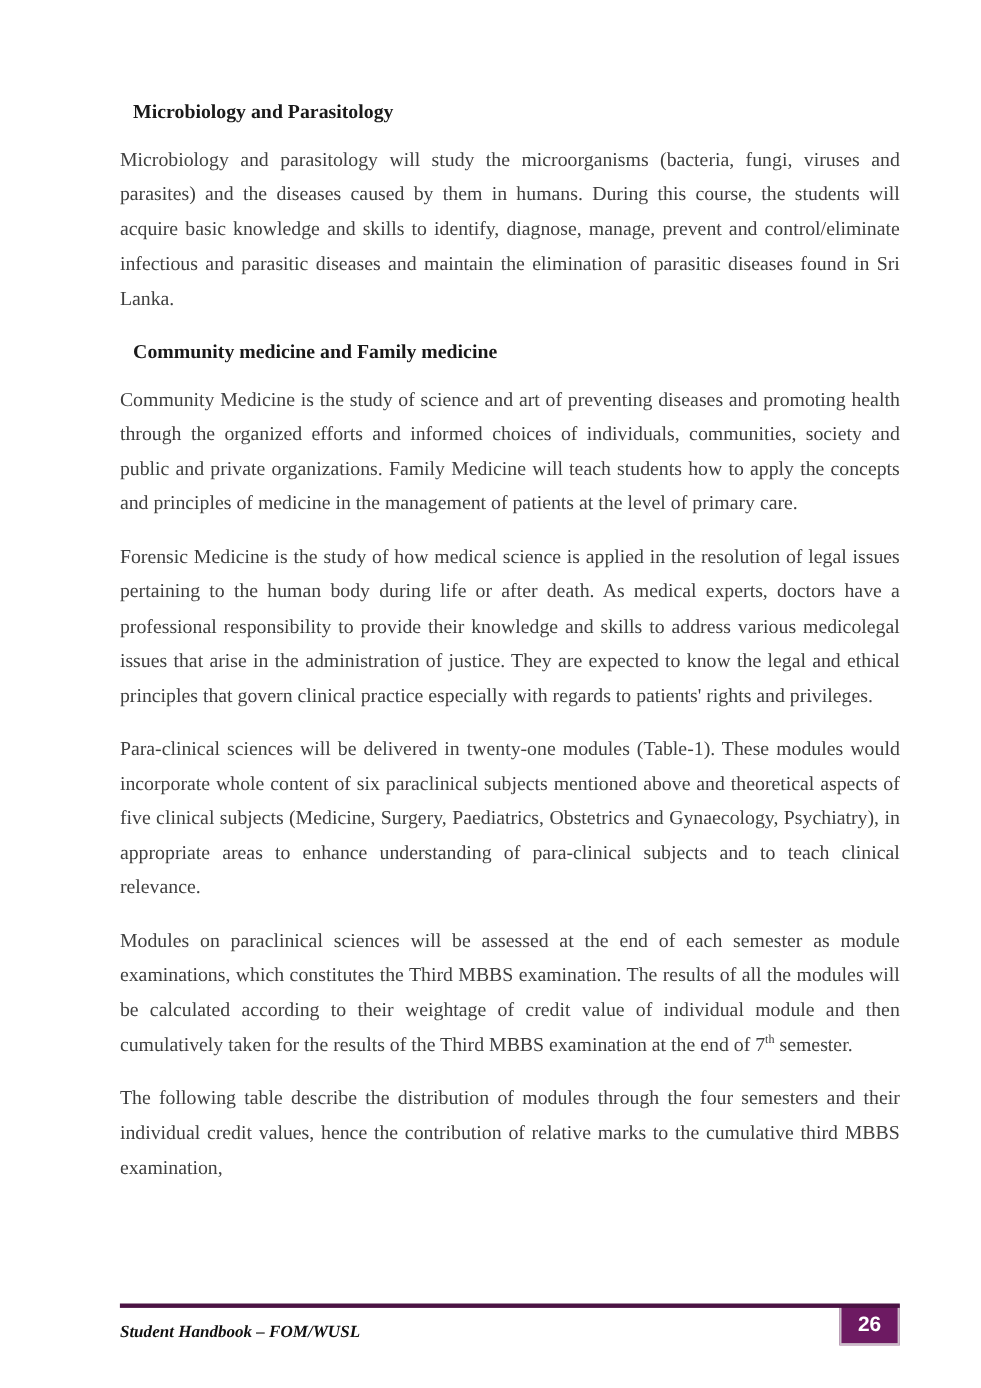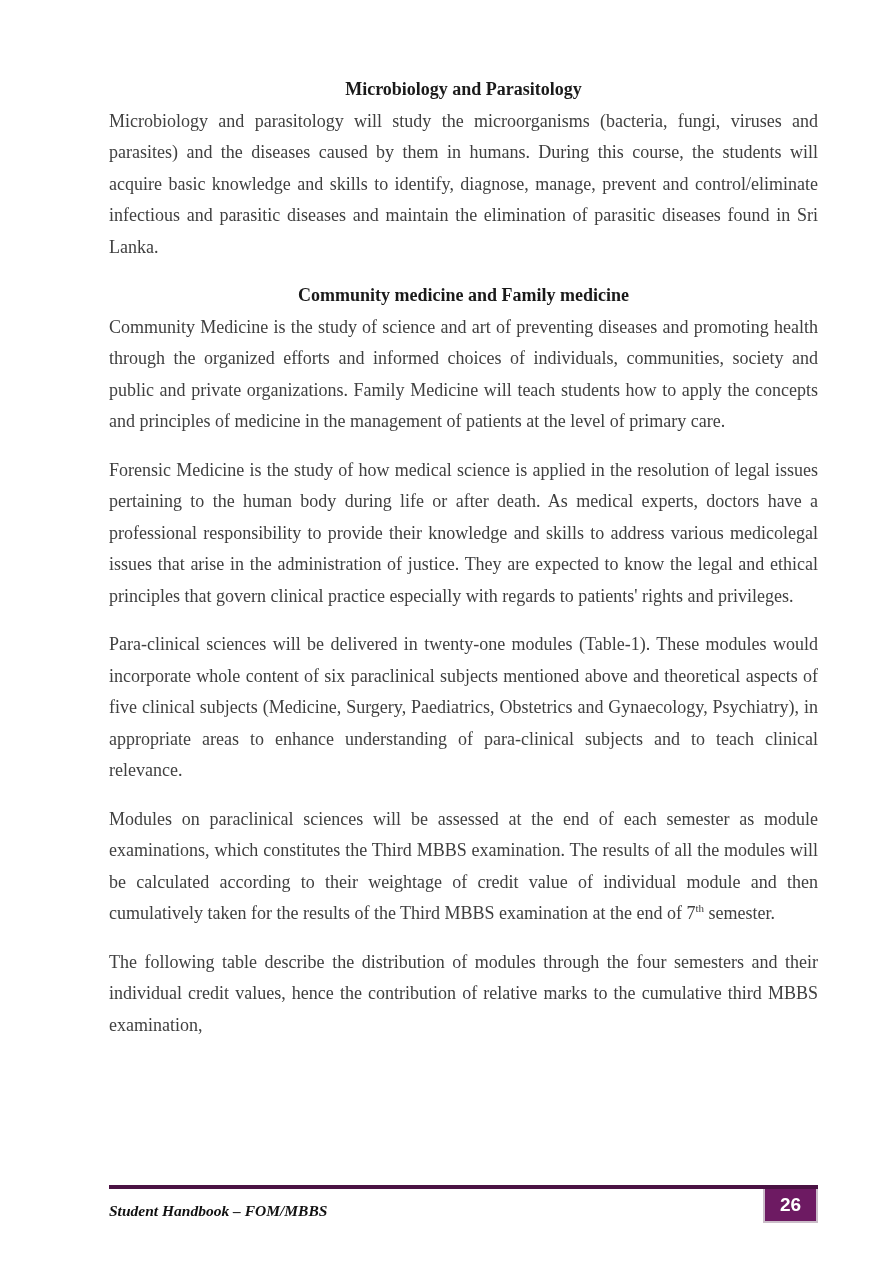--- a/index.html
+++ b/index.html
@@ -19,22 +19,22 @@
   .content {
     position: absolute;
     left: 109px;
     top: 74px;
     width: 709px;
   }
   .content h2 {
     font-size: 18px;
     line-height: 31.5px;
     font-weight: bold;
-    margin: 0;
-    text-align: center;
+    margin: 12px;
+    text-align: left;
     color: #1a1a1a;
   }
   .content p {
     font-size: 18px;
     line-height: 31.5px;
     margin: 0 0 17px 0;
     text-align: justify;
     color: #404040;
   }
   .content p sup {
@@ -95,17 +95,17 @@
     <p>Para-clinical sciences will be delivered in twenty-one modules (Table-1). These modules would incorporate whole content of six paraclinical subjects mentioned above and theoretical aspects of five clinical subjects (Medicine, Surgery, Paediatrics, Obstetrics and Gynaecology, Psychiatry), in appropriate areas to enhance understanding of para-clinical subjects and to teach clinical relevance.</p>
 
     <p><span>Modules on paraclinical sciences will be assessed at the end of each semester as module examinations, which constitutes the Third MBBS examination. The results of all the modules will be calculated according to their weightage of credit value of individual module and then cumulatively taken for the results of the Third MBBS examination at the end of 7</span><sup>th</sup><span> semester.</span></p>
 
     <p>The following table describe the distribution of modules through the four semesters and their individual credit values, hence the contribution of relative marks to the cumulative third MBBS examination,</p>
 
   </main>
 
   <div class="footer-rule" style="background: rgb(74, 18, 67);"></div>
 
-  <div class="footer-title">Student Handbook – FOM/MBBS</div>
+  <div class="footer-title">Student Handbook – FOM/WUSL</div>
 
   <div class="page-badge" style="background: rgb(109, 26, 98); border-color: rgb(203, 189, 201);">26</div>
 
 </div>
 
 </body></html>

